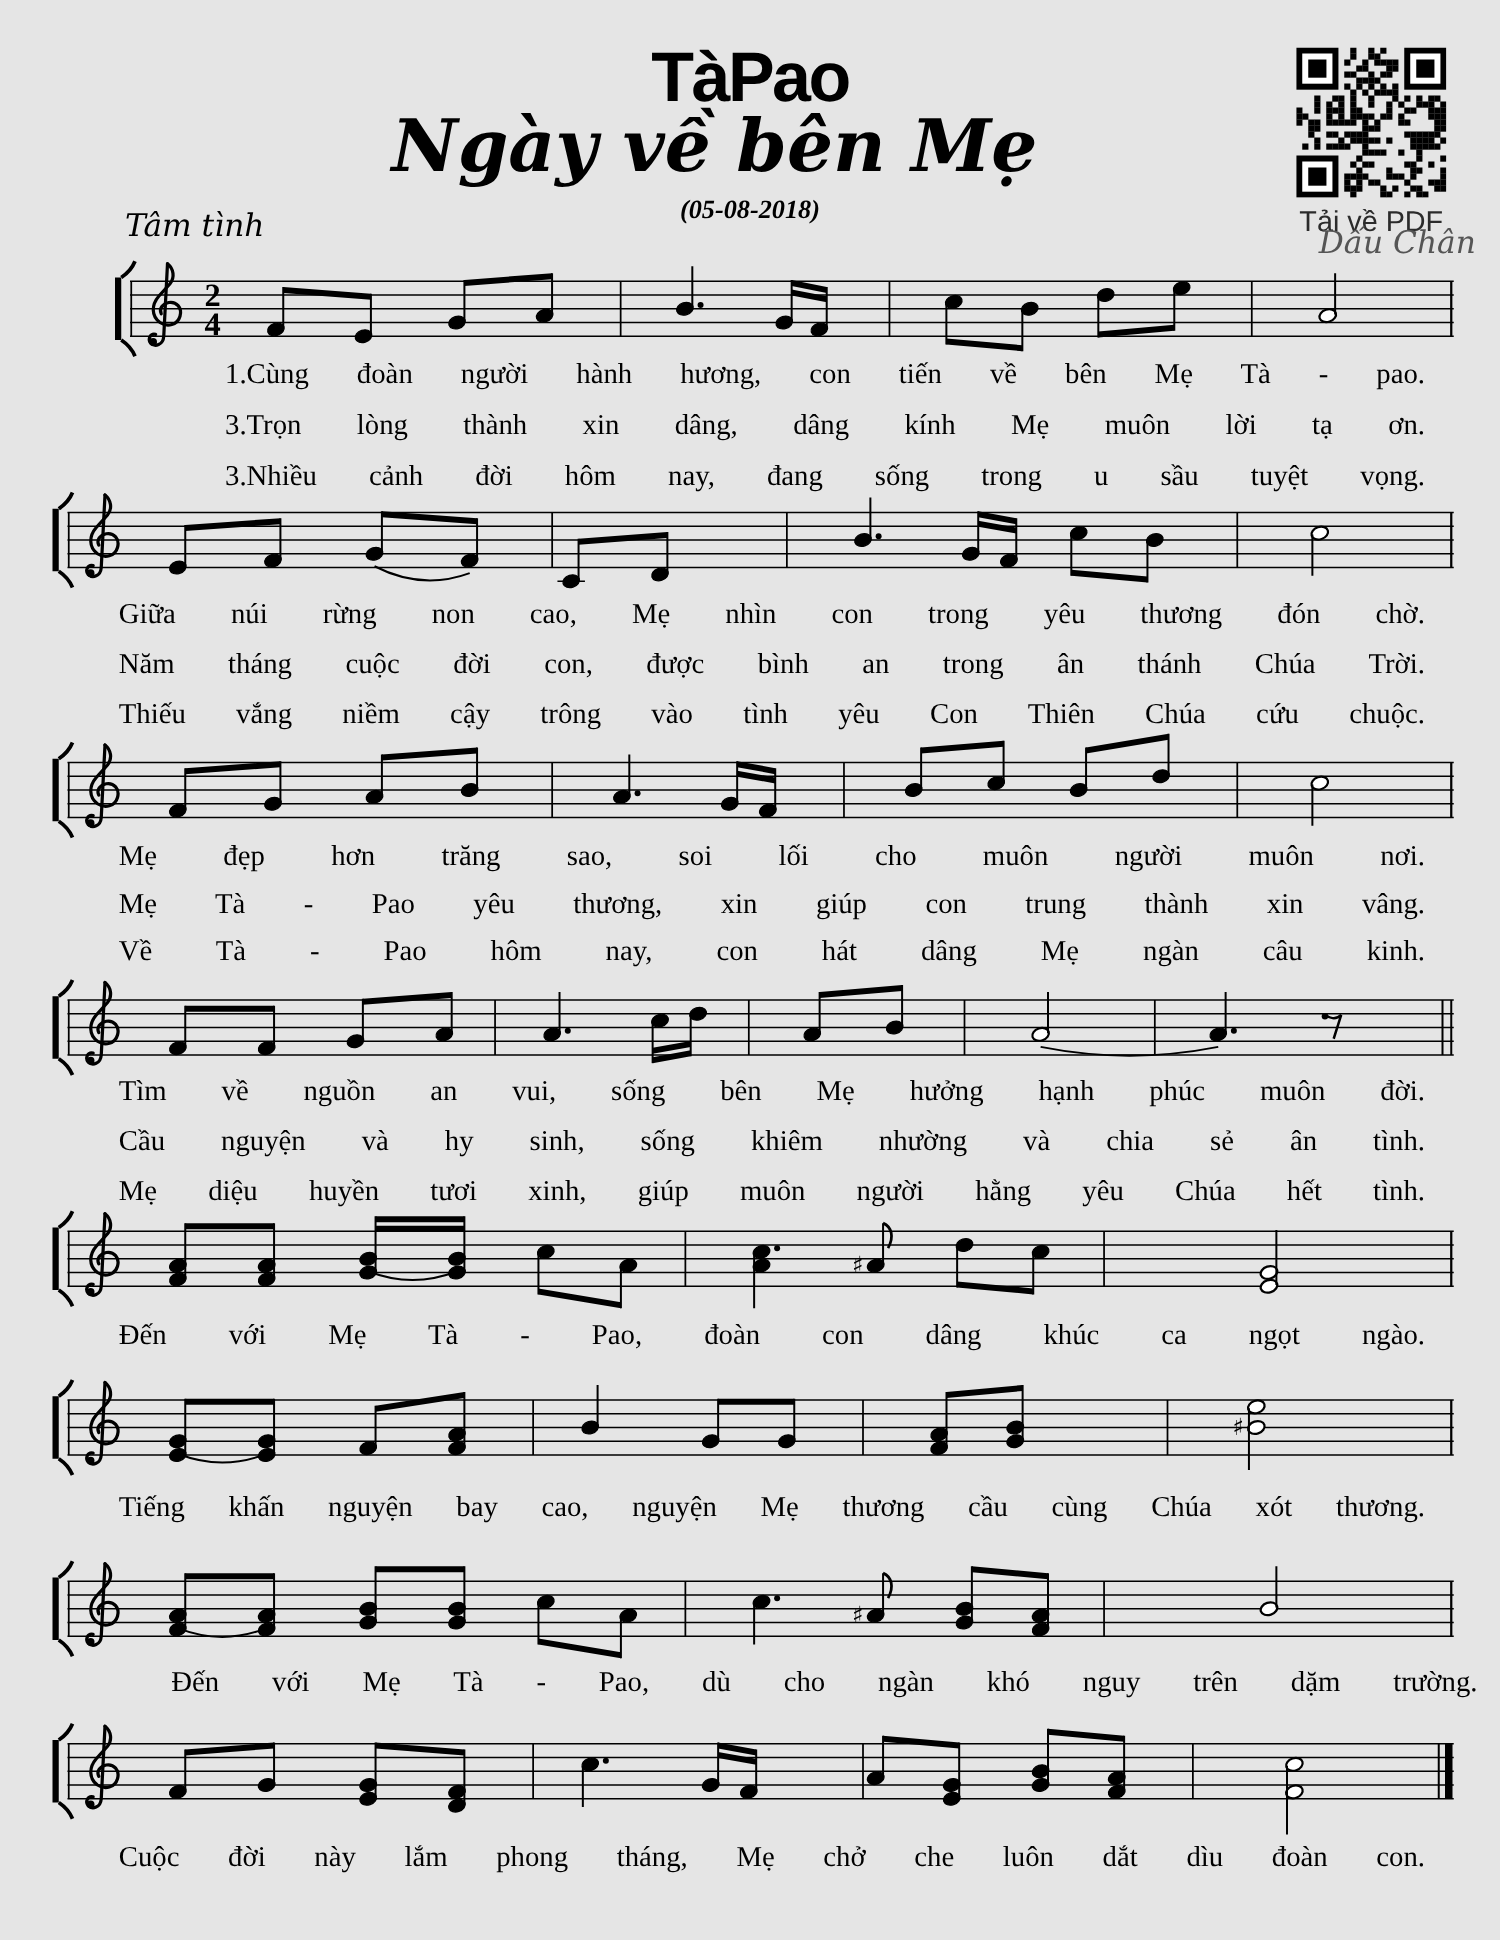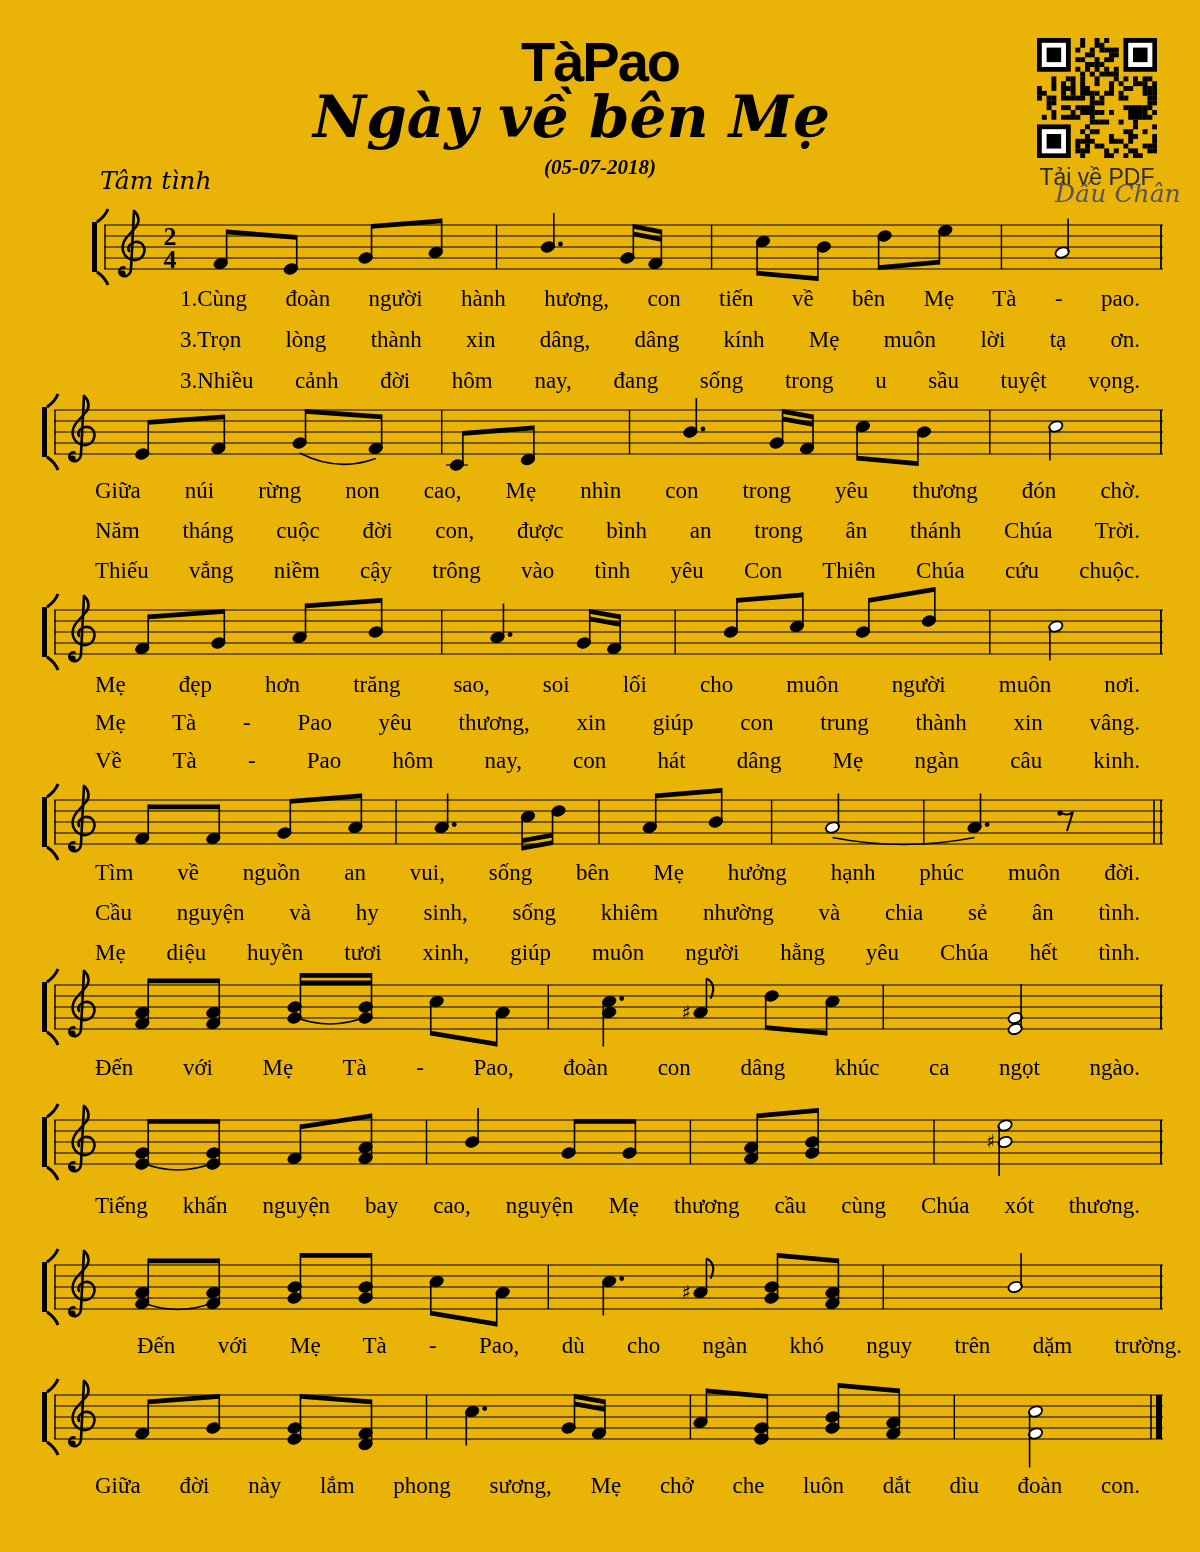--- a/index.html
+++ b/index.html
@@ -1,16 +1,16 @@
 <!DOCTYPE html>
 <html><head>
 <meta charset="utf-8">
 <style>
   html,body{margin:0;padding:0;background:#fff;}
-  #page{position:relative;width:1200px;height:1552px;background:#eab308;overflow:hidden;
+  #page{position:relative;width:1200px;height:1552px;background:#e5e5e5;overflow:hidden;
         font-family:"Liberation Serif",serif;color:#000;}
   .hdr-title{position:absolute;top:34px;left:0;width:1200px;text-align:center;
         font-family:"Liberation Sans",sans-serif;font-weight:900;font-size:56px;
         letter-spacing:-2px;line-height:1;}
   .hdr-subtitle{position:absolute;top:86px;left:0;width:1143px;text-align:center;
         font-family:"DejaVu Serif",serif;font-style:italic;font-weight:bold;
         font-size:58px;line-height:1.1;}
   .hdr-date{position:absolute;top:155px;left:0;width:1200px;text-align:center;
         font-family:"Liberation Serif",serif;font-style:italic;font-weight:bold;font-size:21px;}
   .tempo{position:absolute;top:166px;left:100px;
@@ -23,21 +23,21 @@
   .system{position:absolute;}
   .lyric{position:absolute;font-family:"Liberation Serif",serif;font-size:23px;
         text-align:justify;text-align-last:justify;white-space:normal;line-height:1.1;}
 </style>
 </head>
 <body>
 
 <div id="page">
   <div class="hdr-title">TàPao</div>
   <div class="hdr-subtitle">Ngày về bên Mẹ</div>
-  <div class="hdr-date">(05-07-2018)</div>
+  <div class="hdr-date">(05-08-2018)</div>
   <div class="tempo">Tâm tình</div>
 
   <div class="qr-wrap">
     <svg id="qr-svg" width="120" height="120" viewBox="0 0 120 120">
         <rect x="43.20" y="0.00" width="4.95" height="4.95" fill="#000000"></rect>
         <rect x="57.60" y="0.00" width="4.95" height="4.95" fill="#000000"></rect>
         <rect x="67.20" y="0.00" width="4.95" height="4.95" fill="#000000"></rect>
         <rect x="43.20" y="4.80" width="4.95" height="4.95" fill="#000000"></rect>
         <rect x="57.60" y="4.80" width="4.95" height="4.95" fill="#000000"></rect>
         <rect x="62.40" y="4.80" width="4.95" height="4.95" fill="#000000"></rect>
@@ -686,14 +686,14 @@
     <div class="lyric" style="left: 95px; top: 558px; width: 1045px;">Thiếu vắng niềm cậy trông vào tình yêu Con Thiên Chúa cứu chuộc.</div>
     <div class="lyric" style="left: 95px; top: 672px; width: 1045px;">Mẹ đẹp hơn trăng sao, soi lối cho muôn người muôn nơi.</div>
     <div class="lyric" style="left: 95px; top: 748px; width: 1045px;">Về Tà - Pao hôm nay, con hát dâng Mẹ ngàn câu kinh.</div>
     <div class="lyric" style="left: 95px; top: 710px; width: 1045px;">Mẹ Tà - Pao yêu thương, xin giúp con trung thành xin vâng.</div>
     <div class="lyric" style="left: 95px; top: 860px; width: 1045px;">Tìm về nguồn an vui, sống bên Mẹ hưởng hạnh phúc muôn đời.</div>
     <div class="lyric" style="left: 95px; top: 900px; width: 1045px;">Cầu nguyện và hy sinh, sống khiêm nhường và chia sẻ ân tình.</div>
     <div class="lyric" style="left: 95px; top: 940px; width: 1045px;">Mẹ diệu huyền tươi xinh, giúp muôn người hằng yêu Chúa hết tình.</div>
     <div class="lyric" style="left: 95px; top: 1055px; width: 1045px;">Đến với Mẹ Tà - Pao, đoàn con dâng khúc ca ngọt ngào.</div>
     <div class="lyric" style="left: 95px; top: 1193px; width: 1045px;">Tiếng khấn nguyện bay cao, nguyện Mẹ thương cầu cùng Chúa xót thương.</div>
     <div class="lyric" style="left: 95px; top: 1333px; width: 1045px; margin-left: 42px;">Đến với Mẹ Tà - Pao, dù cho ngàn khó nguy trên dặm trường.</div>
-    <div class="lyric" style="left: 95px; top: 1473px; width: 1045px;">Giữa đời này lắm phong sương, Mẹ chở che luôn dắt dìu đoàn con.</div>
+    <div class="lyric" style="left: 95px; top: 1473px; width: 1045px;">Cuộc đời này lắm phong tháng, Mẹ chở che luôn dắt dìu đoàn con.</div>
   </div>
 
 </body></html>

